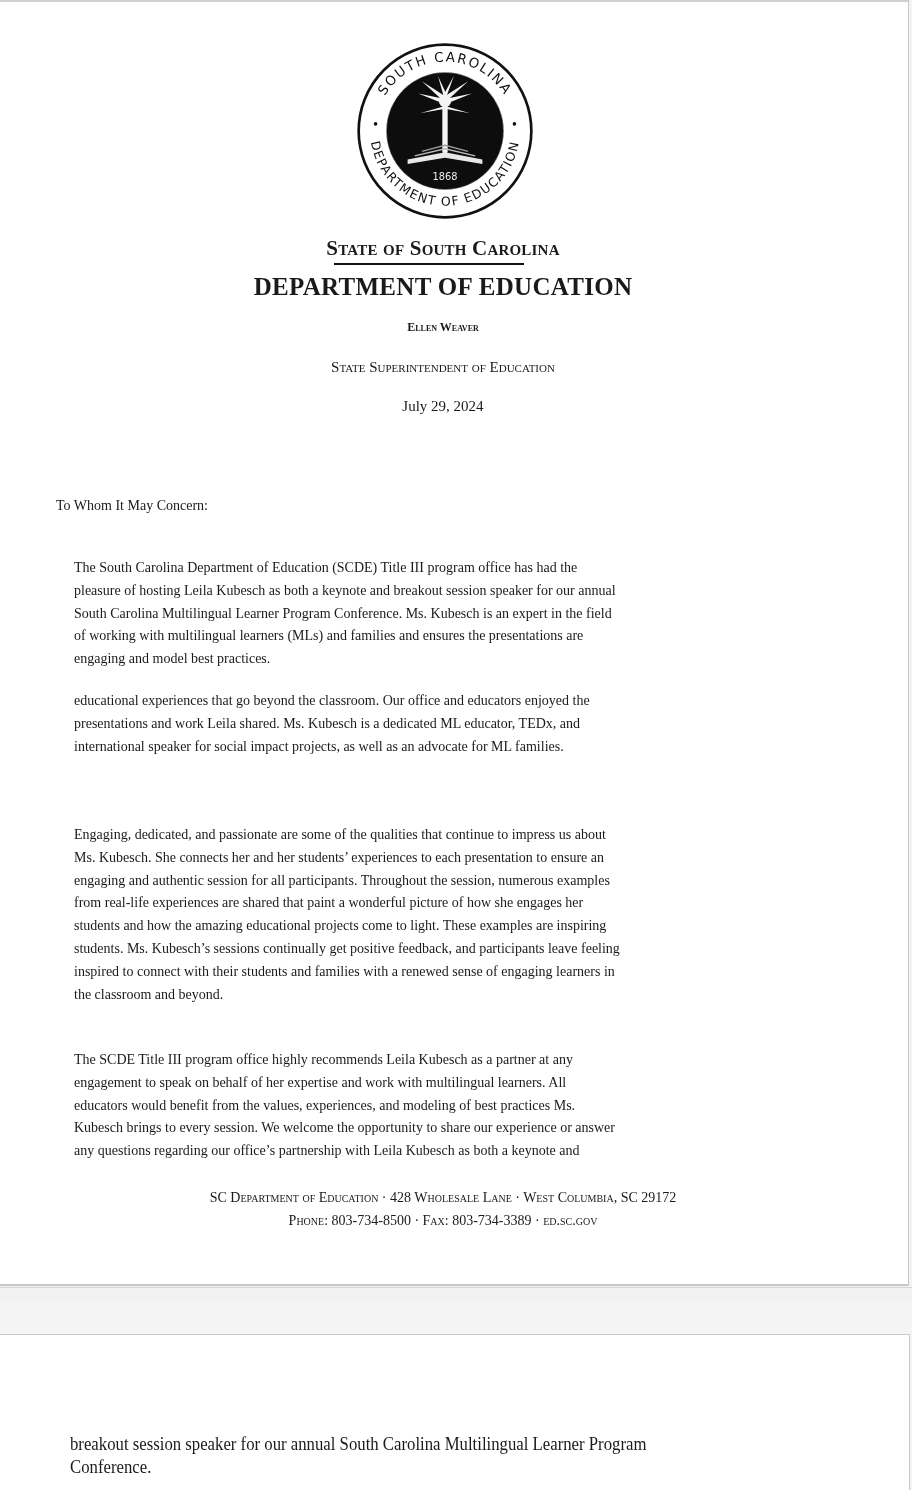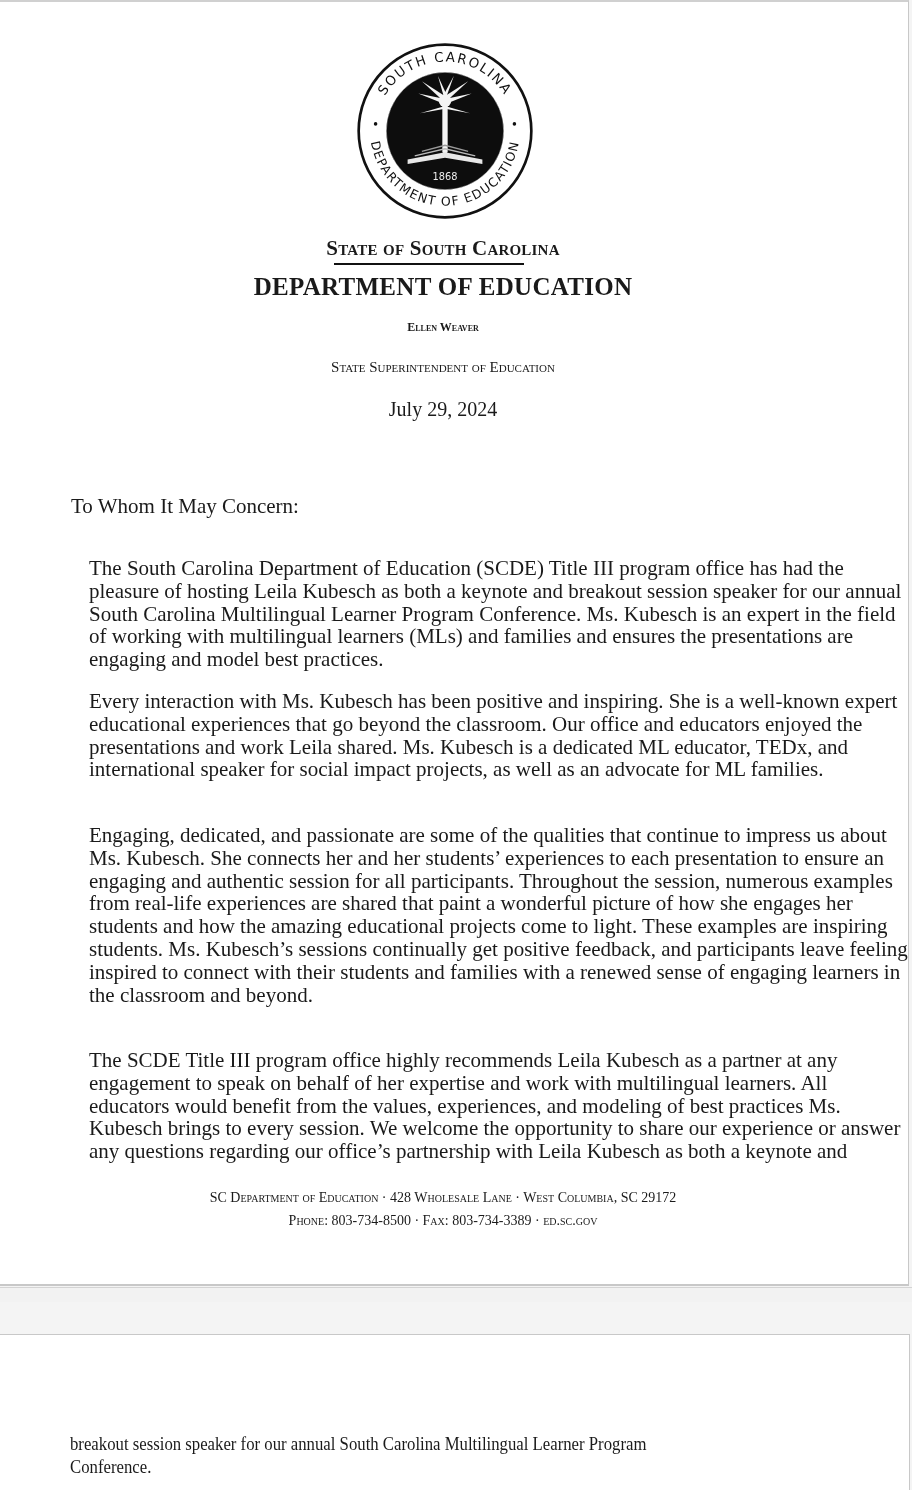--- a/index.html
+++ b/index.html
@@ -21,23 +21,23 @@
 
   .seal { position: absolute; left: 356px; top: 40px; width: 178px; height: 178px; }
 
   .hdr { position: absolute; left: 0; width: 886px; text-align: center; }
   .state-line { top: 234px; font-size: 21px; font-weight: bold; font-variant: small-caps; letter-spacing: 0.2px; }
   .state-line span { display: inline-block; padding-bottom: 19px; }
   .state-rule { position: absolute; left: 334px; top: 261px; width: 190px; height: 2px; background: #111; }
   .dept-line { top: 271px; font-size: 25px; font-weight: bold; letter-spacing: 0.3px; }
   .super-name { top: 318px; font-size: 12px; font-weight: bold; font-variant: small-caps; }
   .super-title { top: 345px; font-size: 15px; font-variant: small-caps; margin-top: 12px; }
-  .date { top: 396px; font-size: 20px; }
+  .date { top: 396px; font-size: 15px; }
 
-  .body-text { position: absolute; left: 71px; width: 790px; font-size: 21px; line-height: 22.8px; }
+  .body-text { position: absolute; left: 56px; width: 790px; font-size: 14px; line-height: 22.8px; }
   .salutation { top: 493px; }
   .para { margin: 18px; }
   #p1 { top: 537px; }
   #p2 { top: 670px; }
   #p3 { top: 804px; }
   #p4 { top: 1029px; }
   .ln { display: block; white-space: nowrap; }
 
   .footer { position: absolute; left: 0; width: 886px; text-align: center; font-size: 14px; font-variant: small-caps; }
   .footer1 { top: 1188px; }
@@ -99,21 +99,20 @@
 
   <p class="body-text para" id="p1">
     <span class="ln">The South Carolina Department of Education (SCDE) Title III program office has had the</span>
     <span class="ln">pleasure of hosting Leila Kubesch as both a keynote and breakout session speaker for our annual</span>
     <span class="ln">South Carolina Multilingual Learner Program Conference. Ms. Kubesch is an expert in the field</span>
     <span class="ln">of working with multilingual learners (MLs) and families and ensures the presentations are</span>
     <span class="ln">engaging and model best practices.</span>
   </p>
 
   <p class="body-text para" id="p2">
-    <span class="ln">Every interaction with Ms. Kubesch has been positive and inspiring. She is a well-known expert</span>
     <span class="ln">educational experiences that go beyond the classroom. Our office and educators enjoyed the</span>
     <span class="ln">presentations and work Leila shared. Ms. Kubesch is a dedicated ML educator, TEDx, and</span>
     <span class="ln">international speaker for social impact projects, as well as an advocate for ML families.</span>
   </p>
 
   <p class="body-text para" id="p3">
     <span class="ln">Engaging, dedicated, and passionate are some of the qualities that continue to impress us about</span>
     <span class="ln">Ms. Kubesch. She connects her and her students’ experiences to each presentation to ensure an</span>
     <span class="ln">engaging and authentic session for all participants. Throughout the session, numerous examples</span>
     <span class="ln">from real-life experiences are shared that paint a wonderful picture of how she engages her</span>

